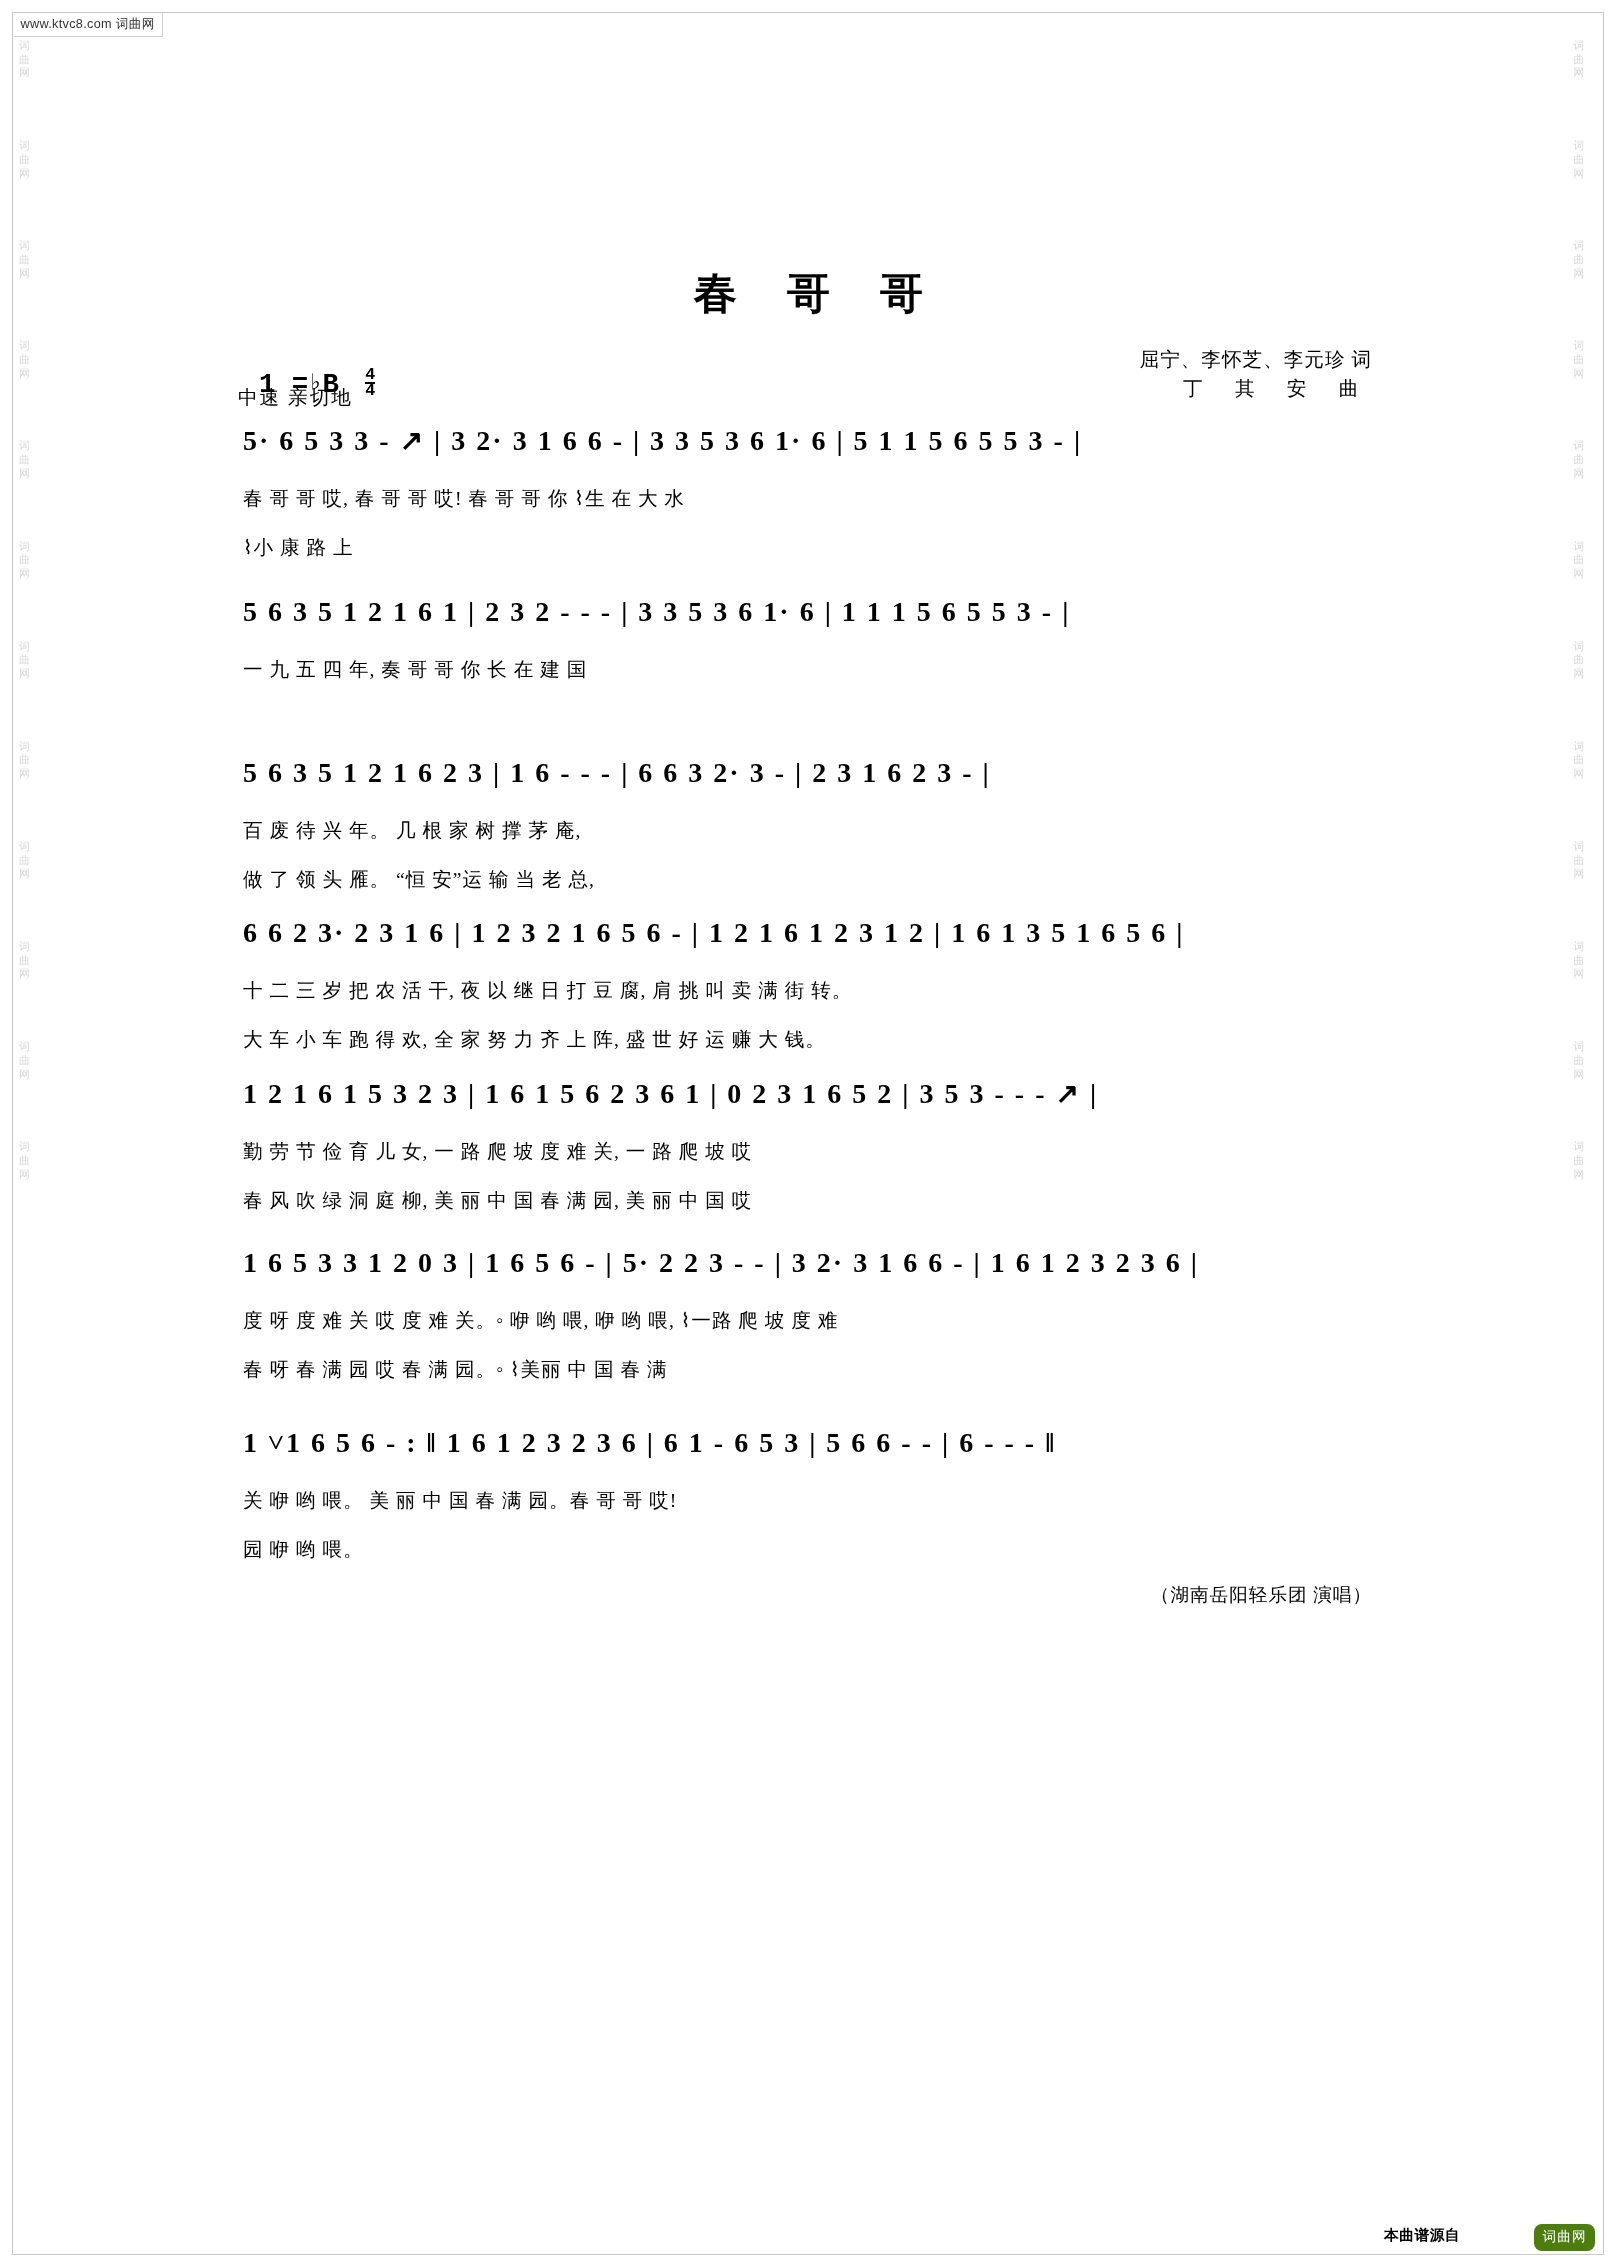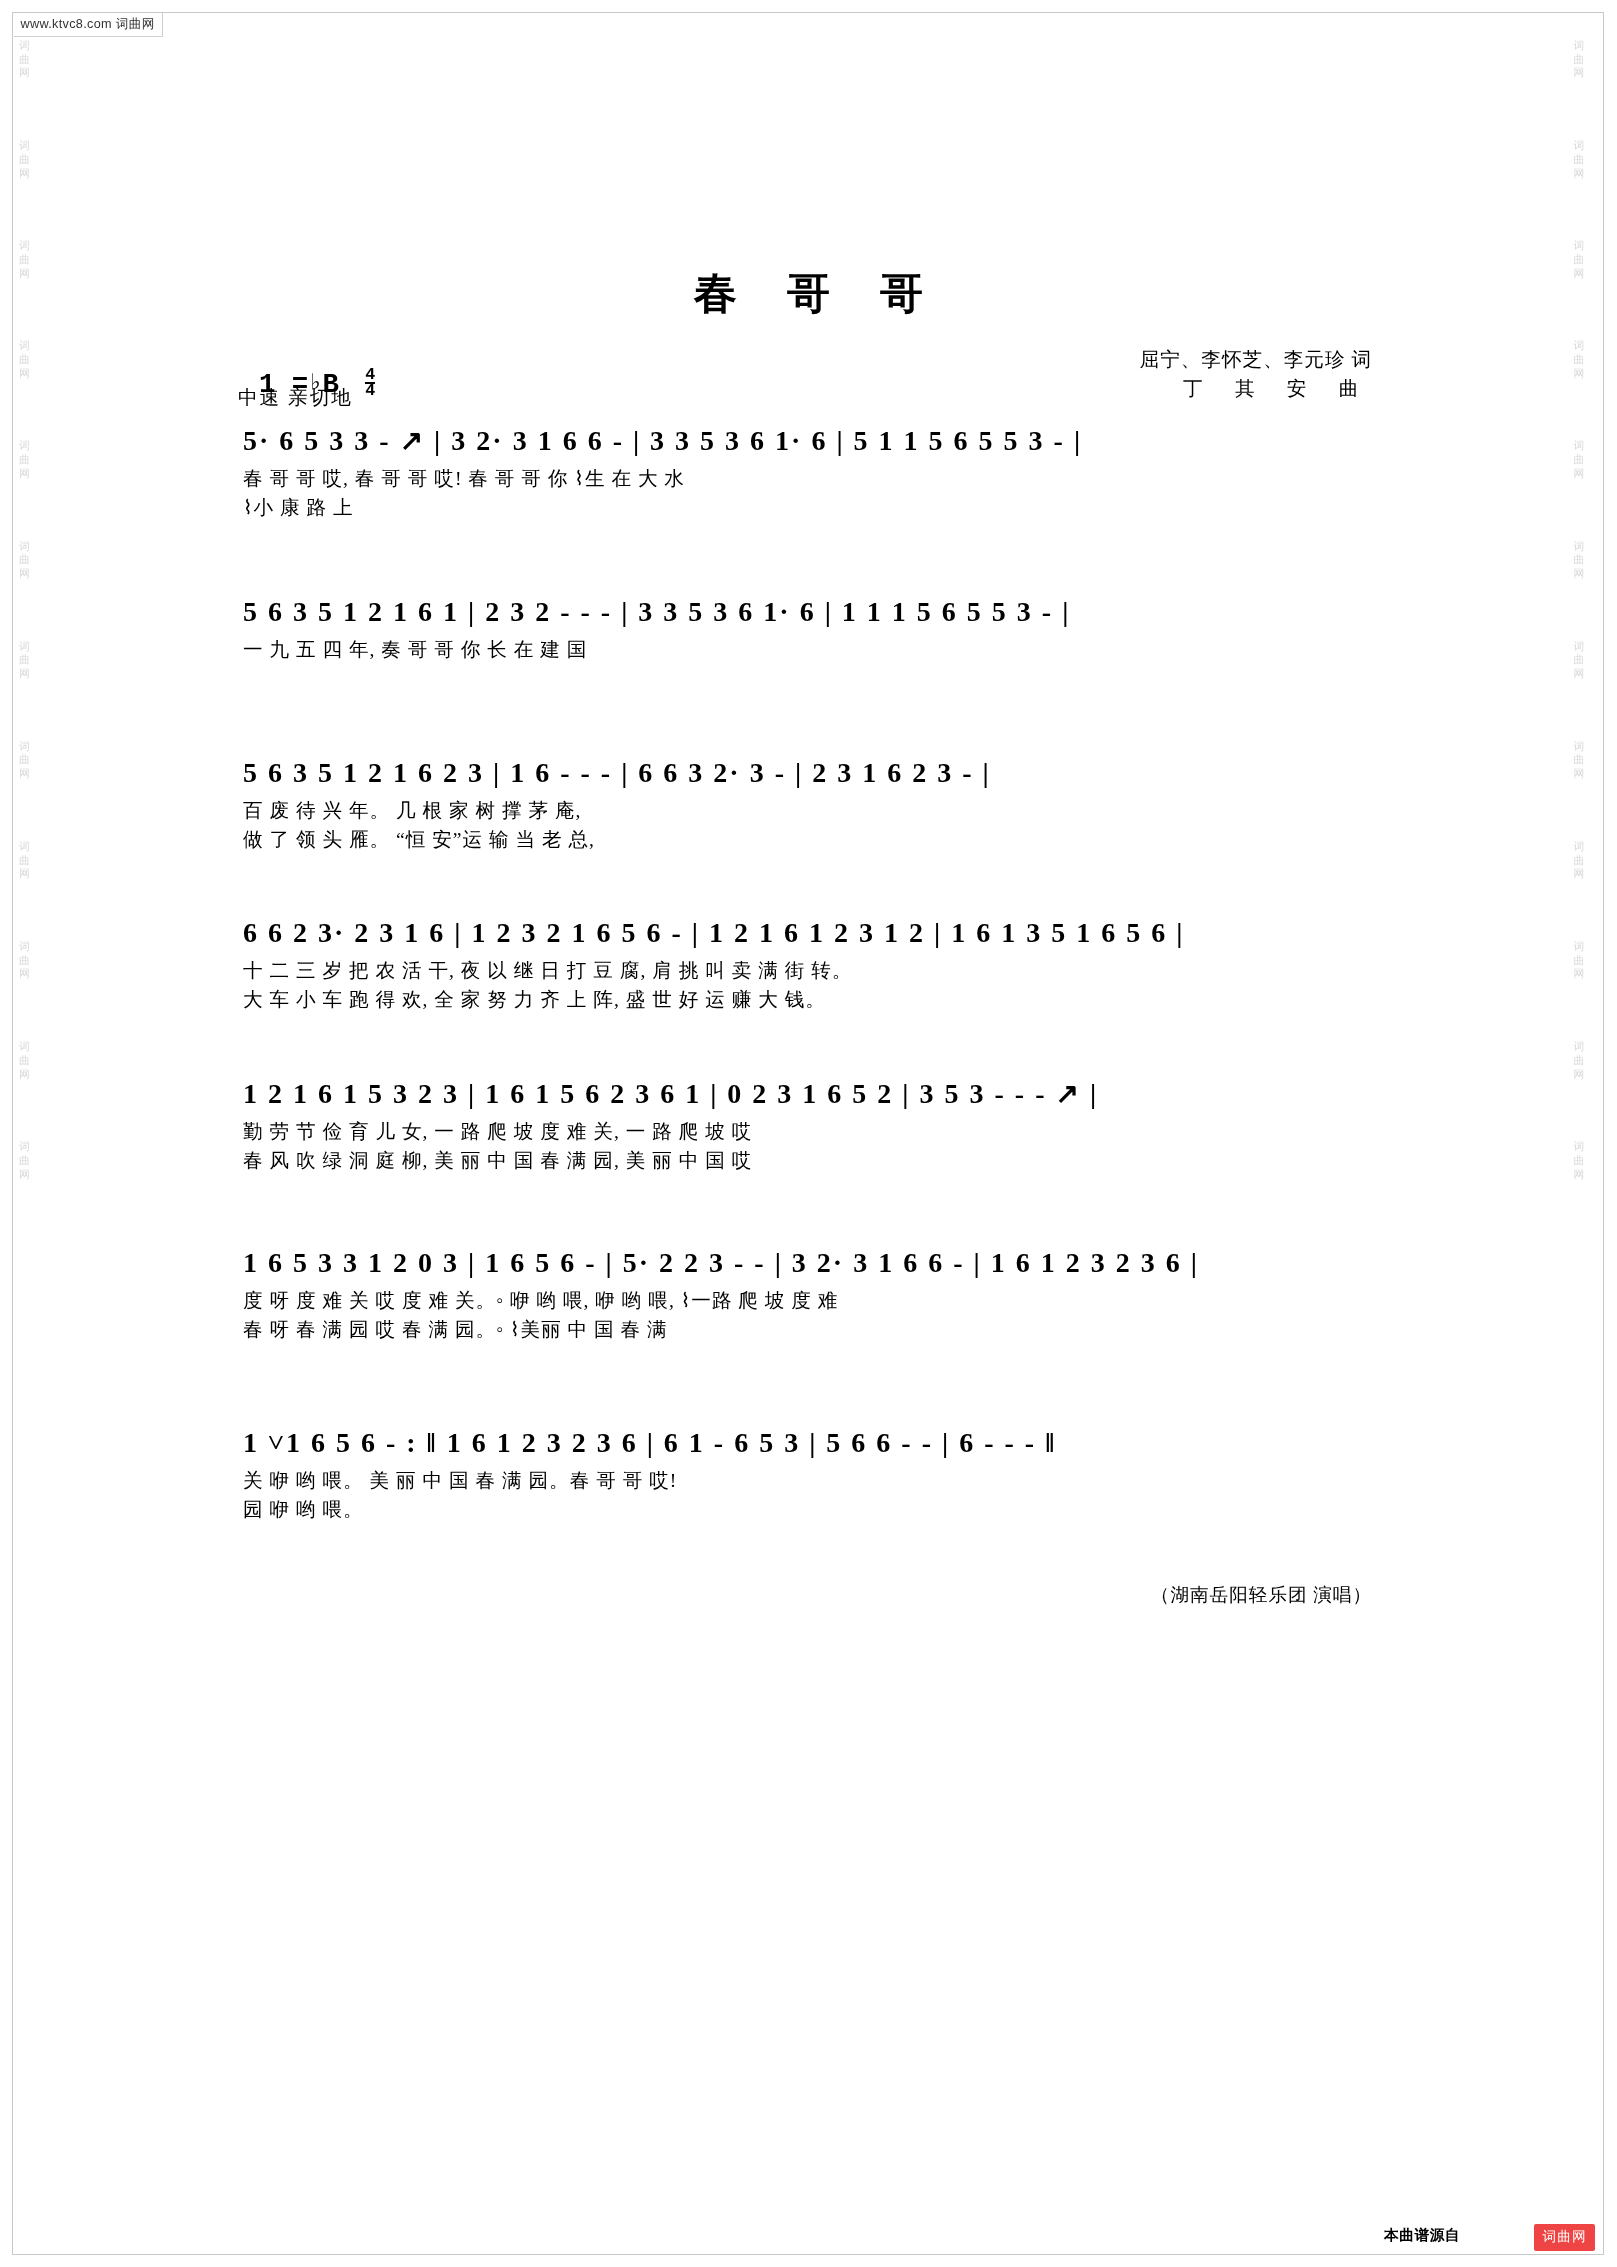--- a/index.html
+++ b/index.html
@@ -116,27 +116,27 @@
     position: absolute;
     right: 157px; bottom: 21.6px;
     font-size: 14.7px;
     font-family: "Liberation Sans", sans-serif;
     font-weight: bold;
     letter-spacing: 0.5px;
   }
   .footer-badge {
     position: absolute;
     right: 21.6px; bottom: 15.7px;
-    background: #ef4444;
+    background: #4d7c0f;
     color: #fff;
     font-family: "Liberation Sans", sans-serif;
     font-size: 13.7px;
     padding: 4.9px 8.8px;
     letter-spacing: 1px;
-    border-radius: 2px;
+    border-radius: 8px;
   }
 
   
   .system {
     position: absolute;
     left: 243px;
     width: 1137px;
   }
   .notes {
     font-family: "Liberation Serif", serif;
@@ -147,20 +147,21 @@
     line-height: 39px;
     height: 43px;
   }
   .lyric {
     font-family: "Liberation Serif", serif;
     font-size: 19.6px;
     letter-spacing: 1px;
     white-space: nowrap;
     line-height: 29px;
     height: 29px;
+    margin-top: 20px;
   }
 </style>
 </head>
 <body>
 
 <div class="page-border"></div>
 
 <div class="site-tag">www.ktvc8.com 词曲网</div>
 
 <div class="watermark-col left">

